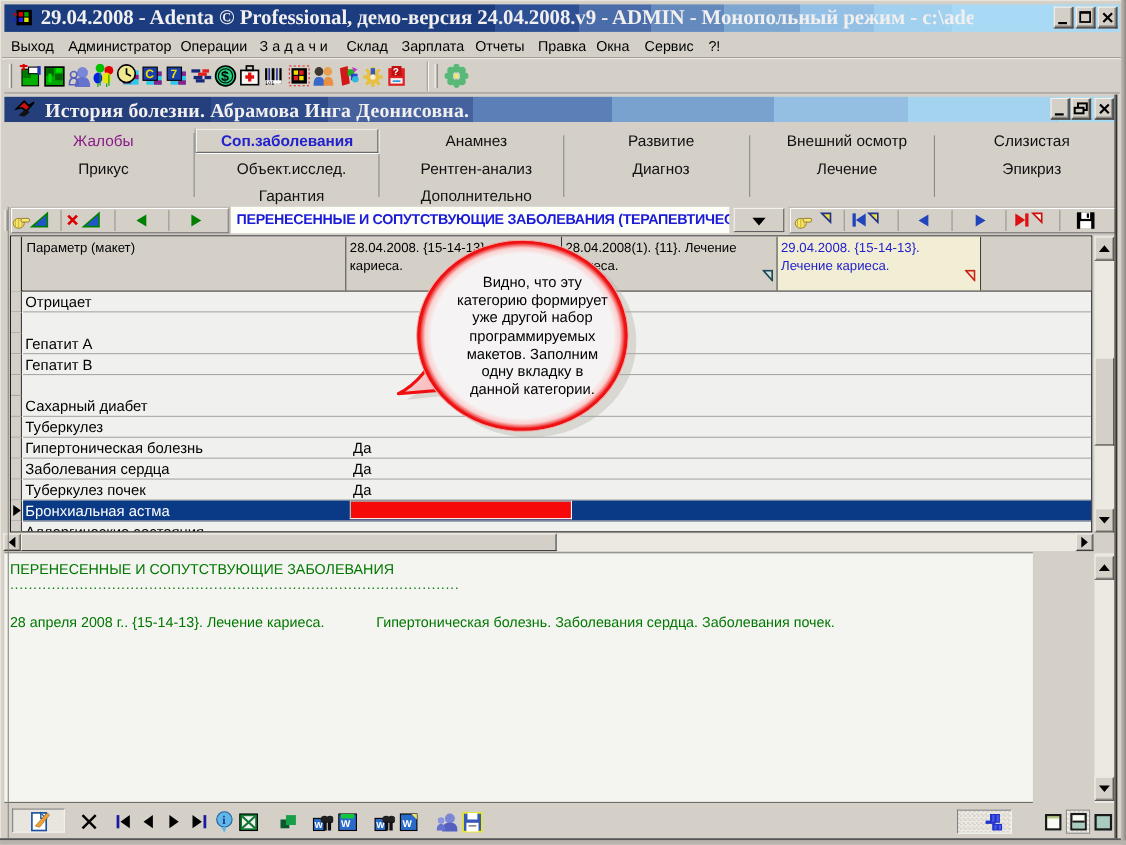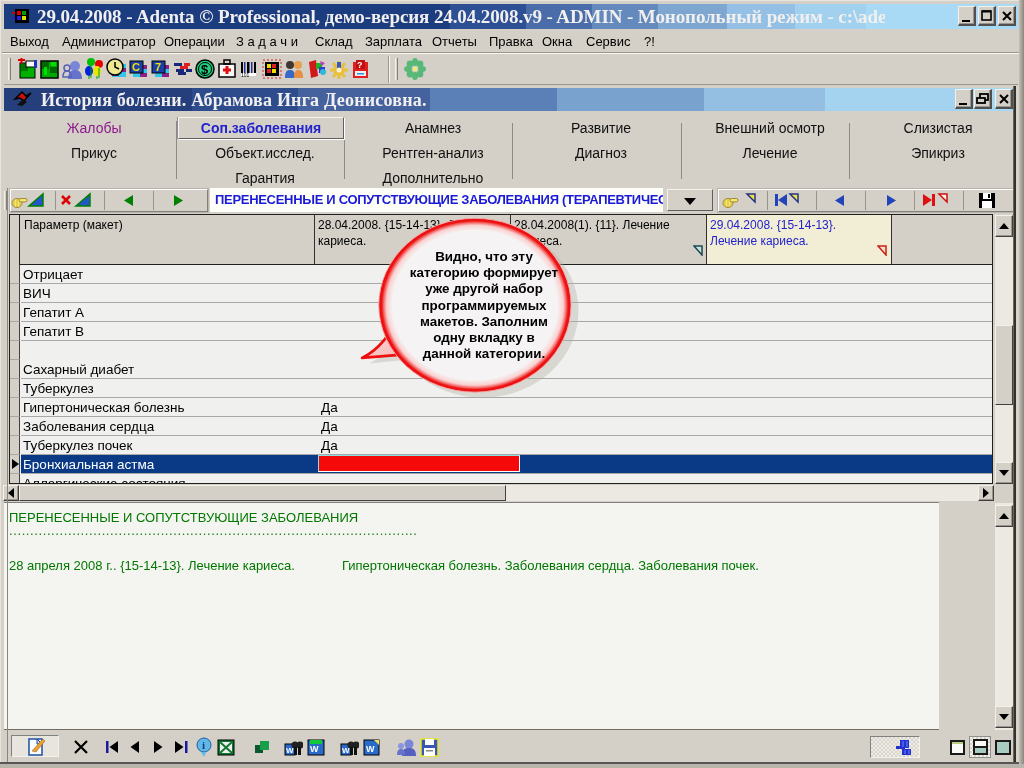--- a/index.html
+++ b/index.html
@@ -45,21 +45,21 @@
 
 .sb { background:#ece9e2; }
 .sbbtn { position:absolute; background:#d4d0c8; border-top:1px solid #f4f1ea; border-left:1px solid #f4f1ea; border-right:1px solid #404040; border-bottom:1px solid #404040; box-shadow:inset -1px -1px 0 #9a968e; }
 .arrow { position:absolute; width:0; height:0; }
 
 #memo { left:4px; top:502px; width:935px; height:228px; border-bottom:1px solid #706c64; background:#f4f4f0; border-top:1px solid #808080; color:#007800; font-size:13px; }
 
 #btb { left:4px; top:731px; width:1014px; height:31px; background:#d4d0c8; }
 
 #bubble { left:368px; top:218px; width:232px; height:196px; }
-#bubtext { position:absolute; left:397px; top:249px; width:174px; color:#000; font-size:13.4px; font-weight:bold; text-align:center; line-height:16.2px; }
+#bubtext { position:absolute; left:397px; top:249px; width:174px; color:#000; font-size:13.4px; font-weight:normal; text-align:center; line-height:16.2px; }
 </style>
 </head>
 <body>
 <div id="frame" class="abs"></div>
 
 <div id="title1" class="abs">
   <svg class="abs" style="left:8px;top:3px" width="19" height="19" viewBox="0 0 19 19">
     <rect x="3" y="2" width="14" height="14" fill="#000"></rect>
     <rect x="5" y="4" width="4" height="4" fill="#e00000"></rect>
       <rect x="10" y="4" width="4" height="4" fill="#00a000"></rect>
@@ -361,23 +361,20 @@
       </svg></div>
     <div class="hcell" style="left:697px;width:185px;background:#f2eed6"><span style="color:#2222cc">29.04.2008. {15-14-13}.<br>Лечение кариеса.</span><svg class="abs" style="right:4px;bottom:8px" width="10" height="11" viewBox="0 0 10 11">
         <path d="M1 1 L9 1 L9 10 Z" fill="#f0e0d0" stroke="#cc2211" stroke-width="1.5"></path>
       </svg></div>
     <div class="hcell" style="left:882px;width:101px;border-right:none"></div>
     <div class="ind" style="top:50px"></div>
     <div class="row" style="top:50px">
       <span class="t">Отрицает</span>
     </div>
     <div class="ind" style="top:69px"></div>
-    <div class="row" style="top:69px">
-      <span class="t">ВИЧ</span>
-    </div>
     <div class="ind" style="top:88px"></div>
     <div class="row" style="top:88px">
       <span class="t">Гепатит А</span>
     </div>
     <div class="ind" style="top:107px"></div>
     <div class="row" style="top:107px">
       <span class="t">Гепатит В</span>
     </div>
     <div class="ind" style="top:126px"></div>
     <div class="ind" style="top:145px"></div>

